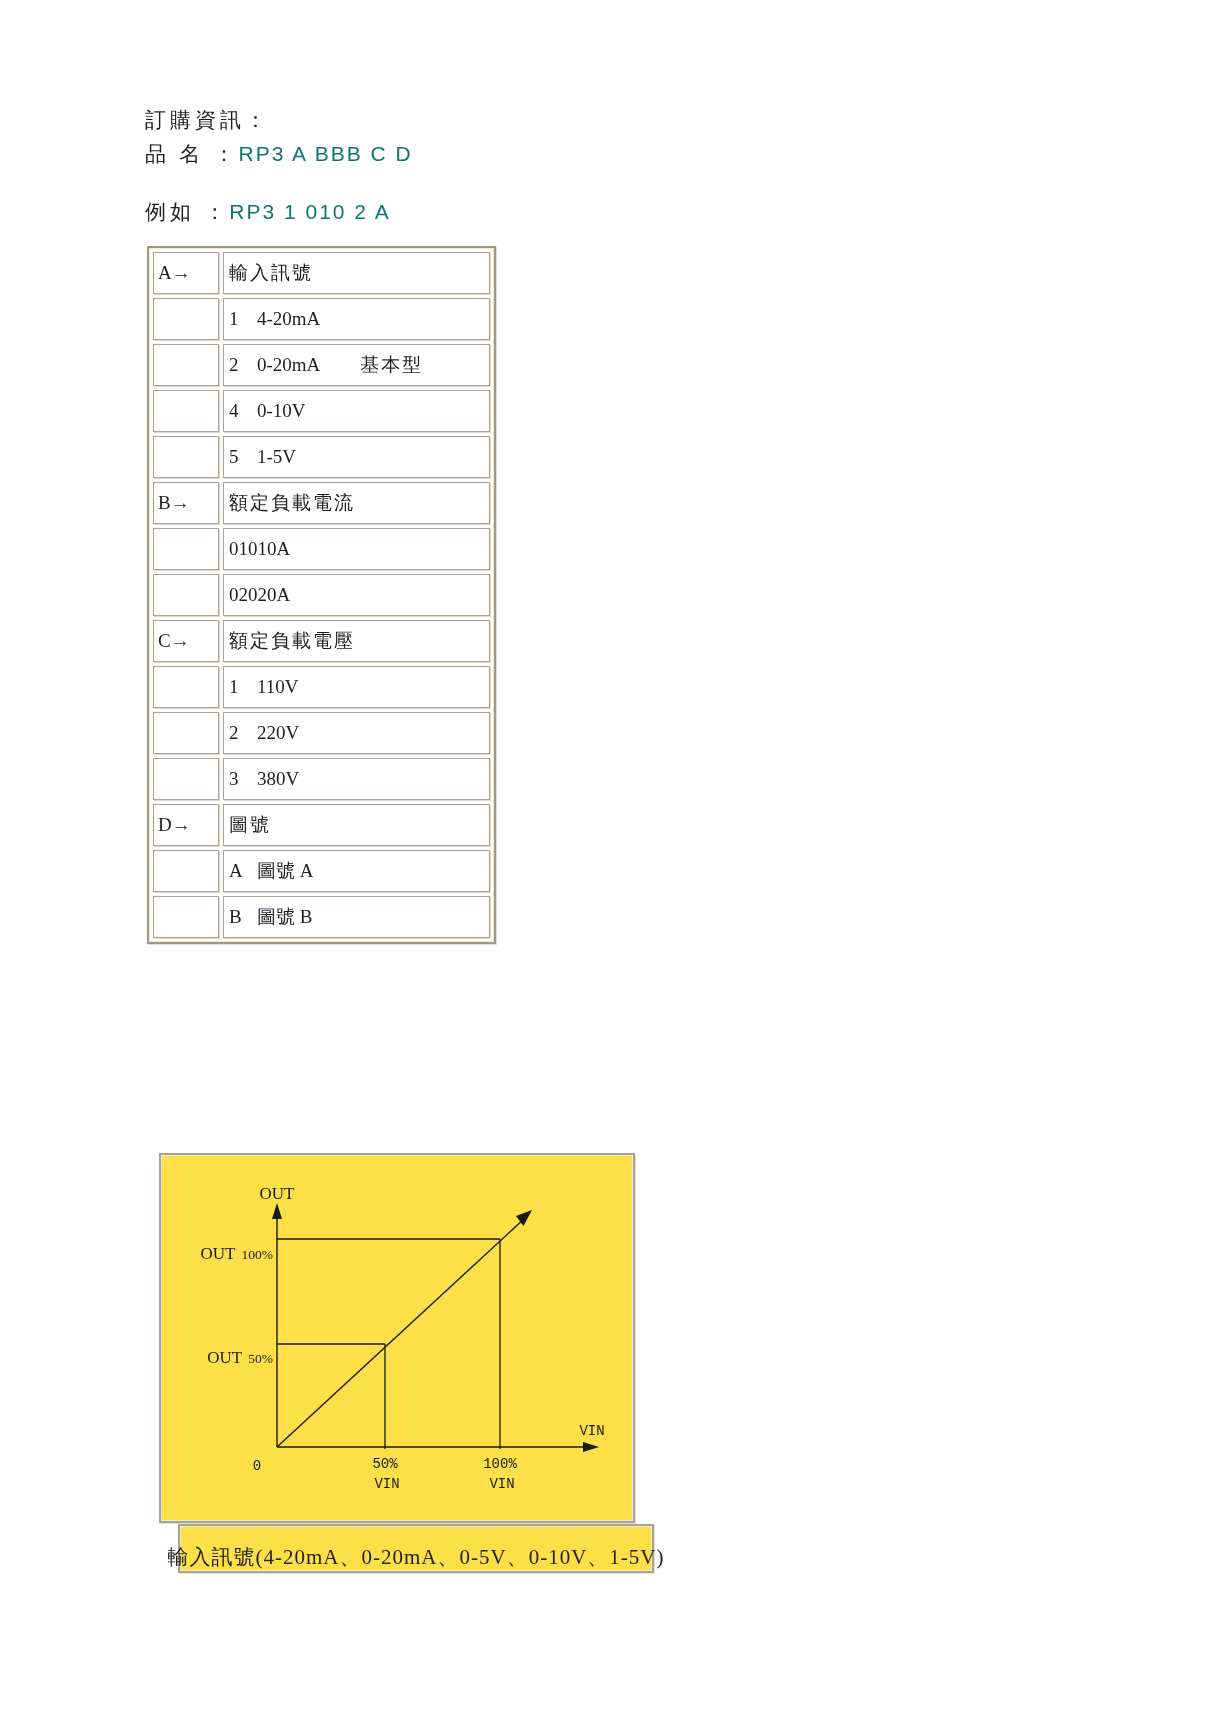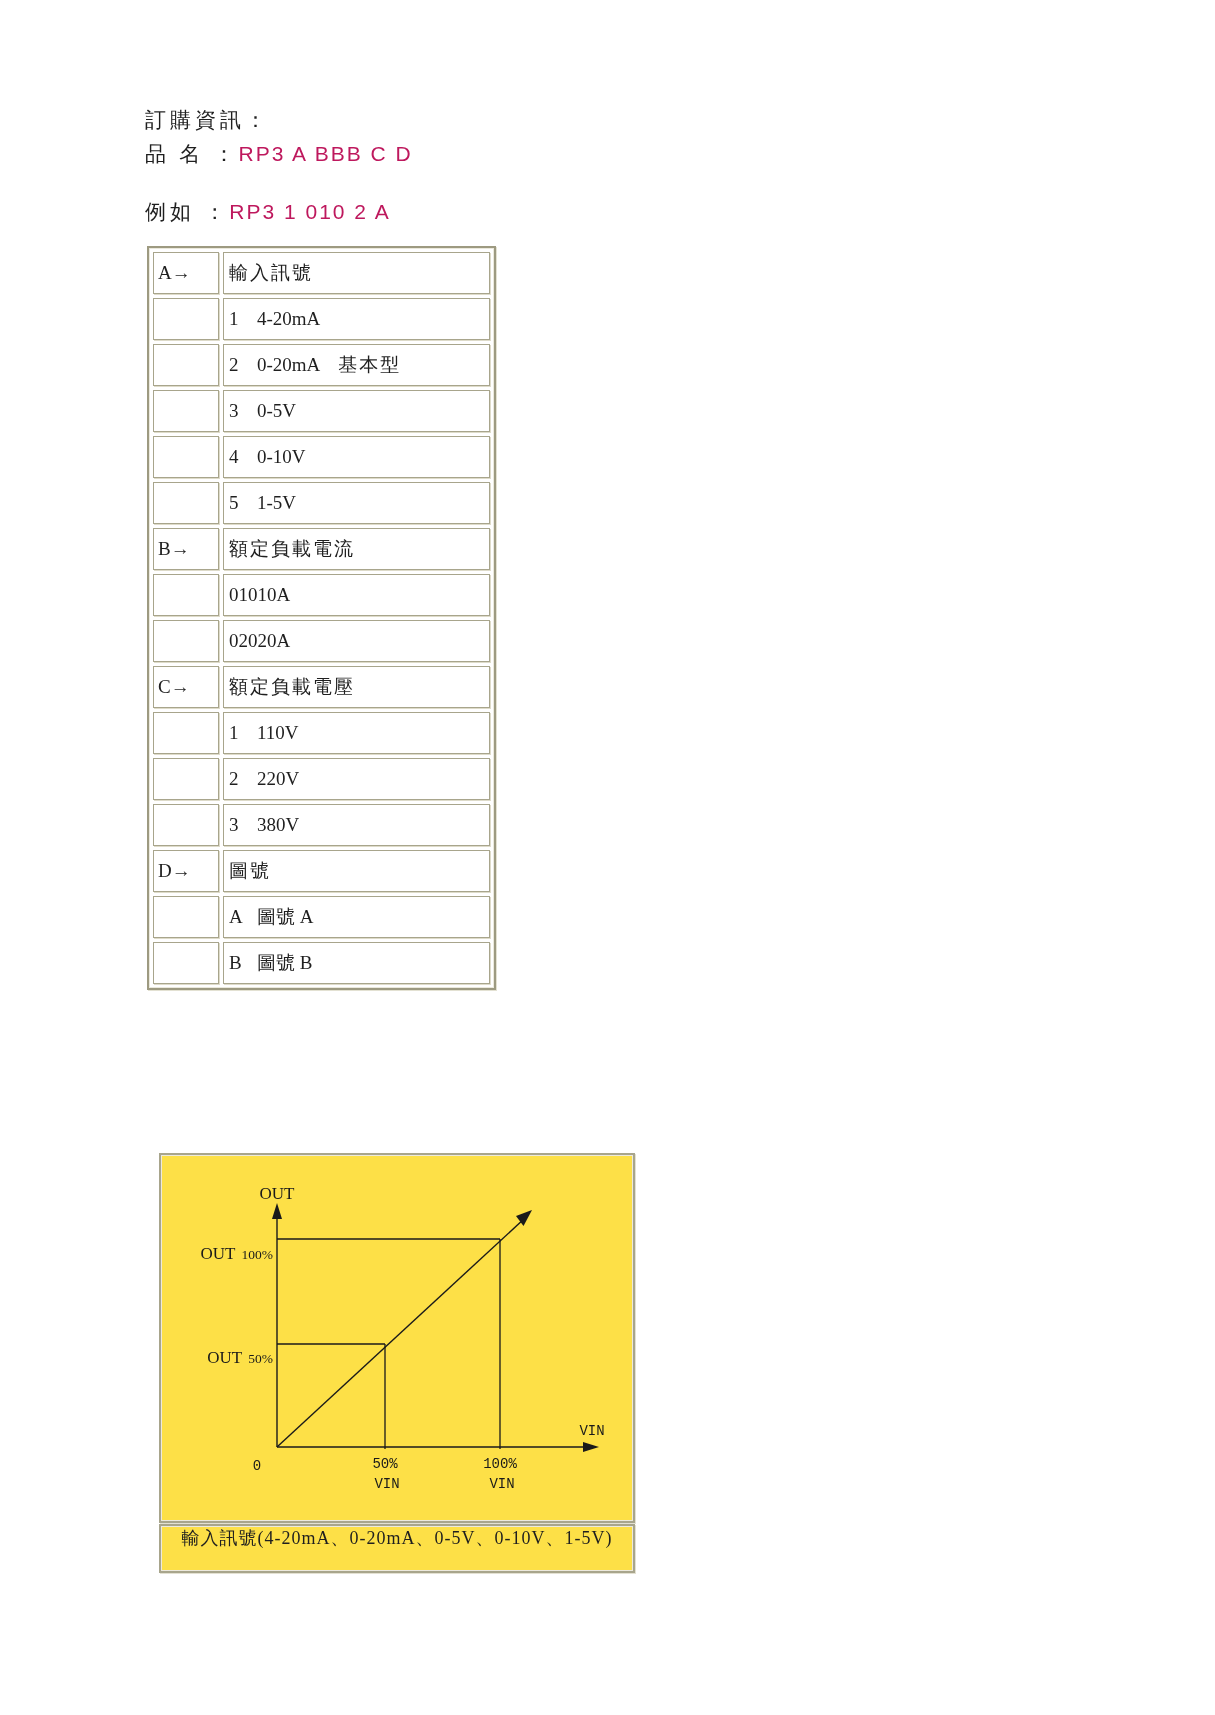--- a/index.html
+++ b/index.html
@@ -5,46 +5,46 @@
   html,body{margin:0;padding:0;}
   body{
     width:1215px;height:1715px;background:#ffffff;
     font-family:"Liberation Serif","DejaVu Serif",serif;
     color:#1f1f1f;position:relative;overflow:hidden;
   }
   .abs{position:absolute;}
   
   .h-line{font-size:21px;white-space:nowrap;}
   .cjk{letter-spacing:4px;margin-top:20px;}
-  .latin{font-family:"Liberation Sans","DejaVu Sans",sans-serif;letter-spacing:2px;color:#be185d;}
+  .latin{font-family:"Liberation Sans","DejaVu Sans",sans-serif;letter-spacing:2px;color:#0f766e;}
   
   table.order{
     border-collapse:separate;border-spacing:4px;
     background:#ffffff;border:2px solid #9d9a81;
     box-shadow:inset 0 0 0 1px #ebe9dc, 1px 1px 0 #e3e1d2;
   }
   table.order td{
     border:1px solid #a8a58c;background:#ffffff;
     height:40px;vertical-align:middle;
     font-size:19px;line-height:22px;white-space:nowrap;
     box-shadow:1px 1px 0 #dedbc9;
   }
   td.key{width:58px;padding:0 2px 0 4px;}
   td.val{width:240px;padding:0 20px 0 5px;}
   td.val.sec{letter-spacing:2px;}
   span.code{display:inline-block;min-width:28px;}
-  span.note{margin-left:18px;letter-spacing:2px;}
+  span.note{margin-left:40px;letter-spacing:2px;}
   
   .panel{
     background:#fde047;border:2px solid #a8a58c;
     box-shadow:inset 0 0 0 1px #ece9dd, 1px 1px 0 #e3e1d2;
   }
   .caption-bar{
-    display:flex;align-items:flex-start;justify-content:center;
-    font-size:18px;letter-spacing:1px;white-space:nowrap;
+    display:flex;align-items:flex-end;justify-content:center;
+    font-size:21px;letter-spacing:1px;white-space:nowrap;margin-left:19px;
   }
   svg text{fill:#1a1a1a;}
   .serifT{font-family:"Liberation Serif","DejaVu Serif",serif;}
   .monoT{font-family:"Liberation Mono","DejaVu Sans Mono",monospace;}
 </style>
 </head>
 <body>
 
 <div class="abs h-line cjk" style="left:145px;top:86px;">訂購資訊：</div>
 
@@ -62,24 +62,20 @@
         <td class="key">A→</td>
         <td class="val sec">輸入訊號</td>
       </tr>
       <tr>
         <td class="key"></td>
         <td class="val"><span class="code">1</span><span>4-20mA</span></td>
       </tr>
       <tr>
         <td class="key"></td>
         <td class="val"><span class="code">2</span><span>0-20mA</span><span class="note">基本型</span></td>
-      </tr>
-      <tr>
-        <td class="key"></td>
-        <td class="val"><span class="code">3</span><span>0-5V</span></td>
       </tr>
       <tr>
         <td class="key"></td>
         <td class="val"><span class="code">4</span><span>0-10V</span></td>
       </tr>
       <tr>
         <td class="key"></td>
         <td class="val"><span class="code">5</span><span>1-5V</span></td>
       </tr>
       <tr>

